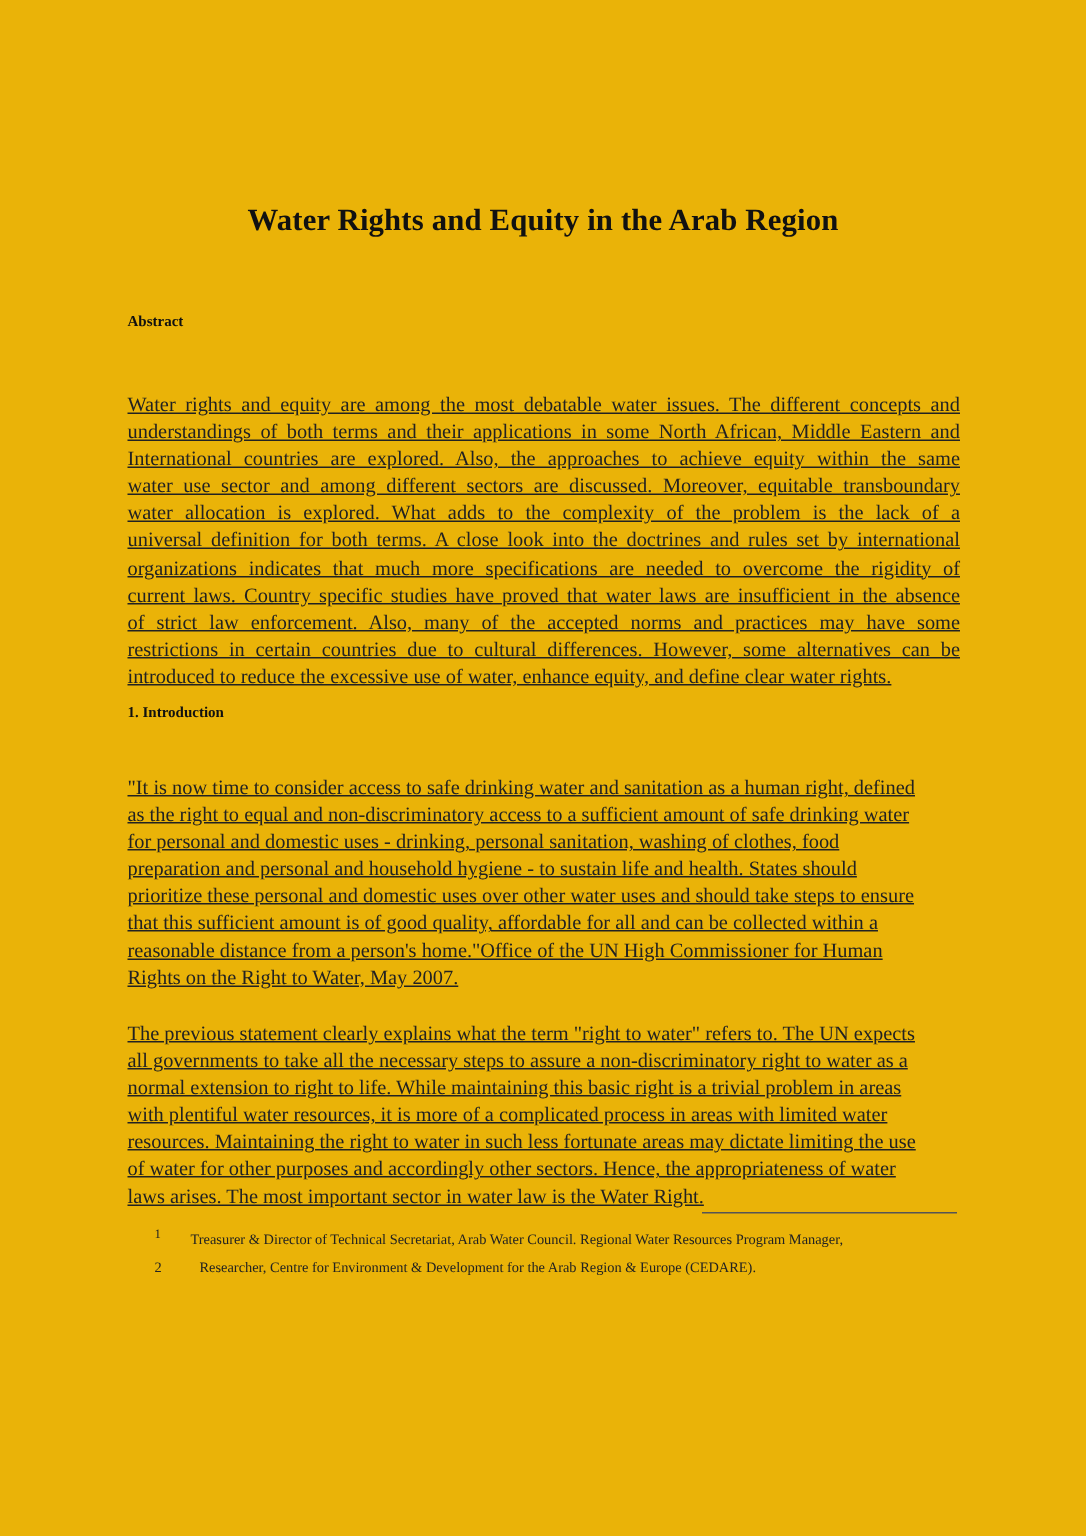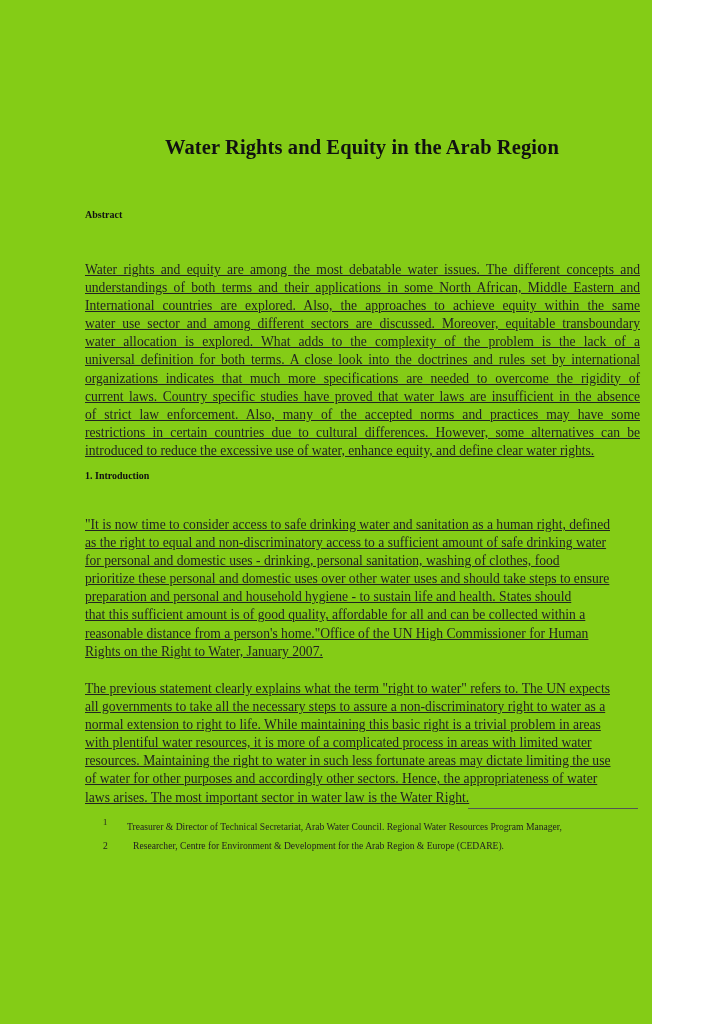--- a/index.html
+++ b/index.html
@@ -11,23 +11,23 @@
       width: 724px;
       height: 1024px;
       position: relative;
       overflow: hidden;
       font-family: "Liberation Serif", "DejaVu Serif", serif;
       color: #1a1a1a;
     }
     .page {
       position: absolute;
       left: 0; top: 0;
-      width: 652px;
+      width: 724px;
       height: 1024px;
-      background: #84cc16;
+      background: #eab308;
     }
     .title {
       position: absolute;
       top: 136px;
       left: 0;
       width: 724px;
       text-align: center;
       font-weight: bold;
       font-size: 20.5px;
       letter-spacing: 0.1px;
@@ -136,25 +136,25 @@
     <span class="line">restrictions in certain countries due to cultural differences.  However, some alternatives can be</span>
     <span class="line last">introduced to reduce the excessive use of water, enhance equity, and define clear water rights.</span>
   </div>
 
   <div class="heading h-intro">1. Introduction</div>
 
   <div class="para p-quote">
     <span class="line">"It is now time to consider access to safe drinking water and sanitation as a human right, defined</span>
     <span class="line">as the right to equal and non-discriminatory access to a sufficient amount of safe drinking water</span>
     <span class="line">for personal and domestic uses - drinking, personal sanitation, washing of clothes, food</span>
+    <span class="line">preparation and personal and household hygiene - to sustain life and health. States should</span>
     <span class="line">prioritize these personal and domestic uses over other water uses and should take steps to ensure</span>
-    <span class="line">preparation and personal and household hygiene - to sustain life and health. States should</span>
     <span class="line">that this sufficient amount is of good quality, affordable for all and can be collected within a</span>
     <span class="line">reasonable distance from a person's home."Office of the UN High Commissioner for Human</span>
-    <span class="line">Rights on the Right to Water, January 2007.</span>
+    <span class="line">Rights on the Right to Water, May 2007.</span>
   </div>
 
   <div class="para p-prev">
     <span class="line">The previous statement clearly explains what the term "right to water" refers to. The UN expects</span>
     <span class="line">all governments to take all the necessary steps to assure a non-discriminatory right to water as a</span>
     <span class="line">normal extension to right to life. While maintaining this basic right is a trivial problem in areas</span>
     <span class="line">with plentiful water resources, it is more of a complicated process in areas with limited water</span>
     <span class="line">resources.  Maintaining the right to water in such less fortunate areas may dictate limiting the use</span>
     <span class="line">of water for other purposes and accordingly other sectors. Hence, the appropriateness of water</span>
     <span class="line">laws arises. The most important sector in water law is the Water Right.</span>

